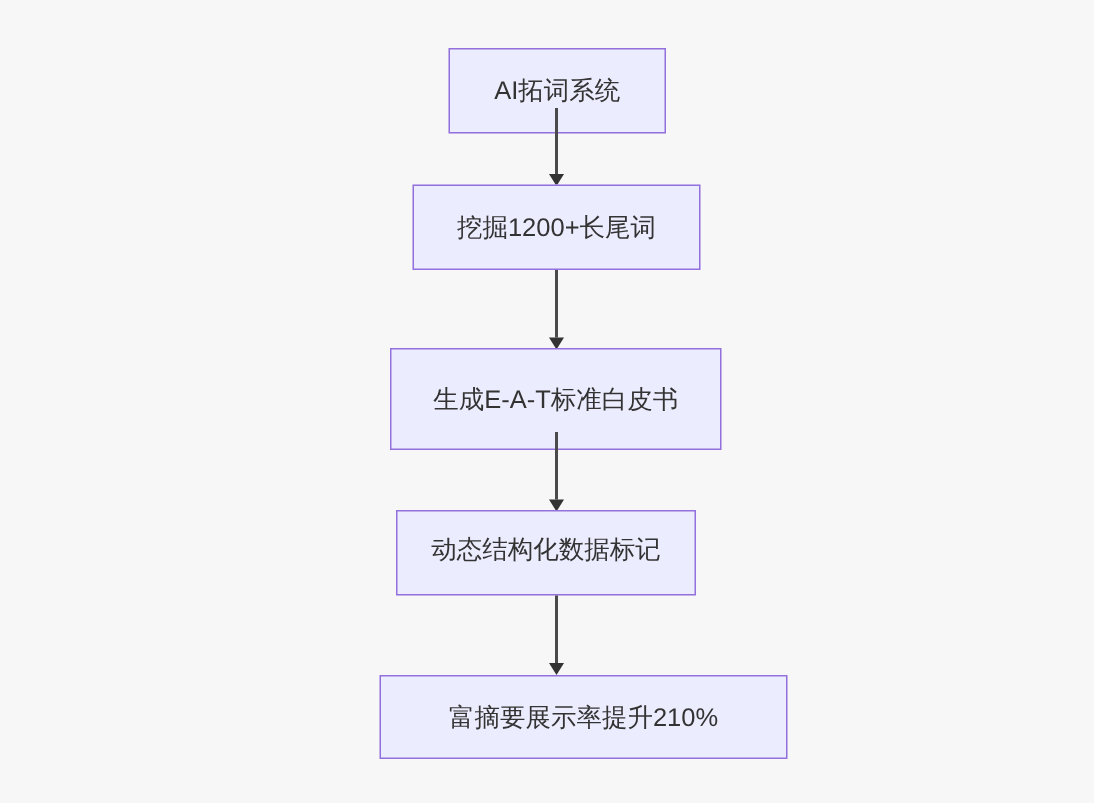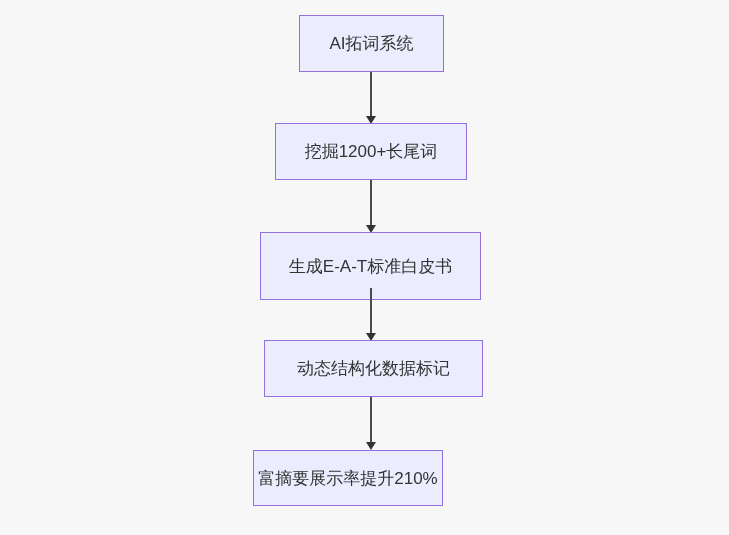--- a/index.html
+++ b/index.html
@@ -22,25 +22,25 @@
     border: 1px solid #9370db;
     color: #333333;
     font-size: 17px;
     line-height: 1;
     display: flex;
     align-items: center;
     justify-content: center;
     text-align: center;
     white-space: nowrap;
   }
-  .n1 { left: 299px; top: 15px;  width: 145px; height: 57px; }
+  .n1 { left: 299px; top: 32px;  width: 145px; height: 57px; }
   .n2 { left: 275px; top: 123px; width: 192px; height: 57px; }
   .n3 { left: 260px; top: 232px; width: 221px; height: 68px; }
-  .n4 { left: 264px; top: 340px; width: 219px; height: 57px; }
-  .n5 { left: 253px; top: 450px; width: 190px; height: 56px; }
+  .n4 { left: 264px; top: 340px; width: 200px; height: 57px; font-family: Liberation Mono, monospace; }
+  .n5 { left: 253px; top: 450px; width: 272px; height: 56px; }
 
   .edge-line {
     position: absolute;
     left: 370px;
     width: 2px;
     background: #4a4a4a;
   }
   .e1 { top: 72px;  height: 44px; }
   .e2 { top: 180px; height: 45px; }
   .e3 { top: 288px; height: 45px; }

